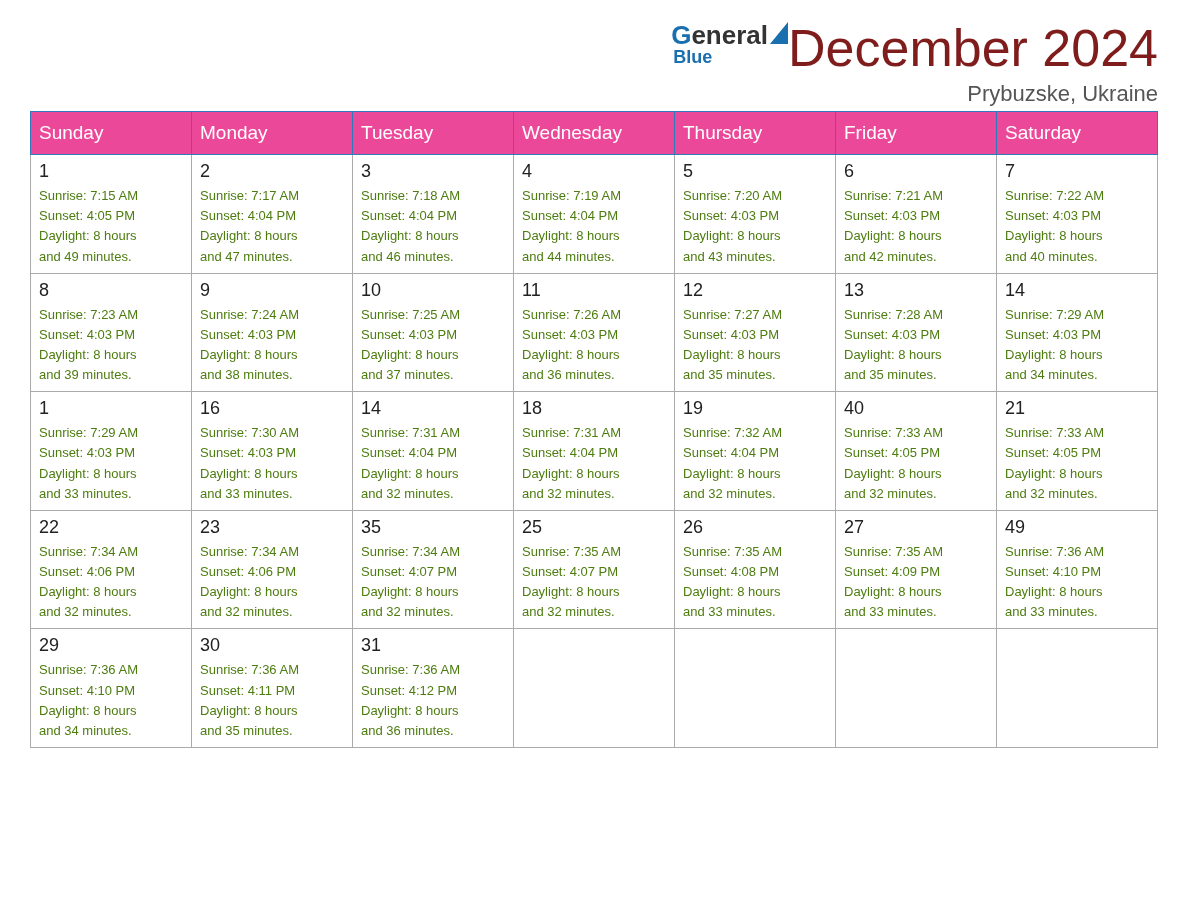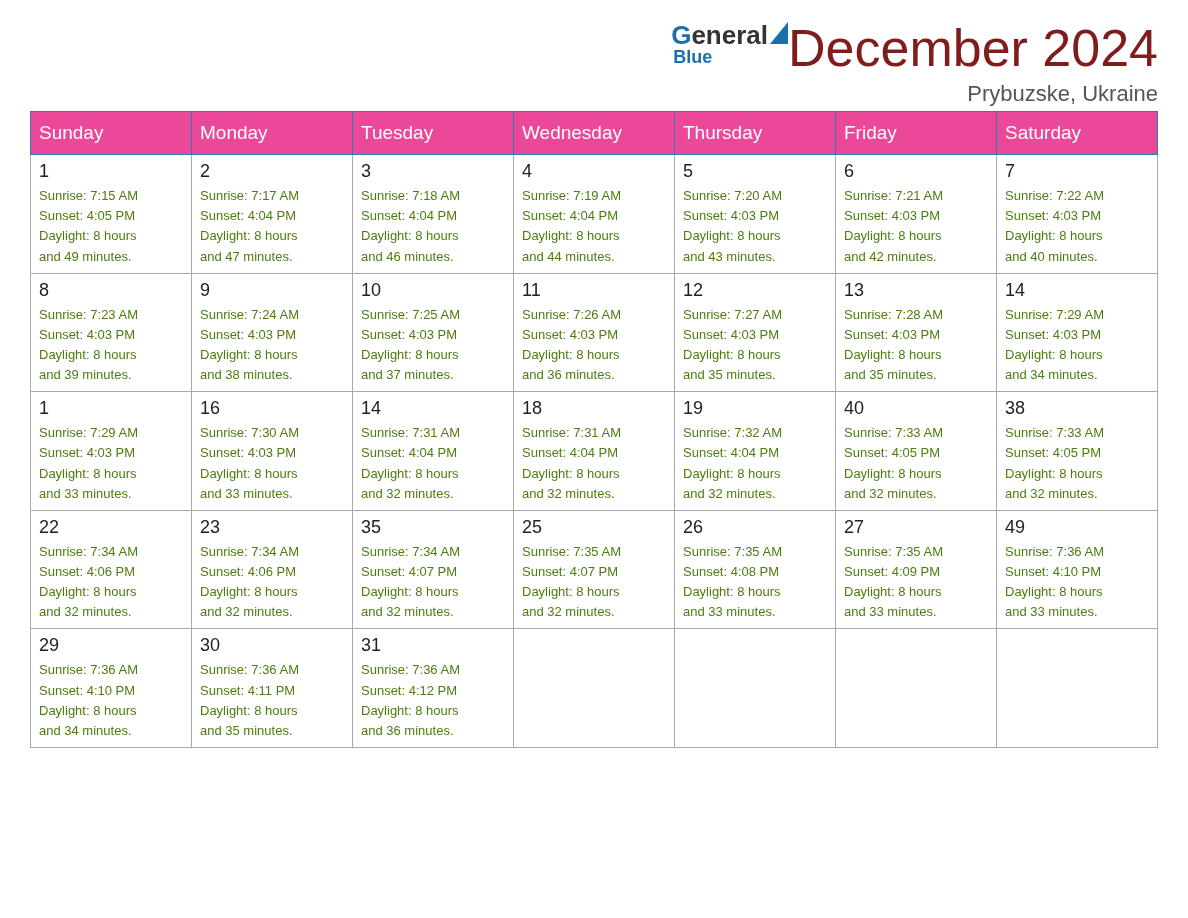--- a/index.html
+++ b/index.html
@@ -210,21 +210,21 @@
         </td>
         <td>
           <span class="day-num">19</span>
           <div class="day-info">Sunrise: 7:32 AM<br>Sunset: 4:04 PM<br>Daylight: 8 hours<br>and 32 minutes.</div>
         </td>
         <td>
           <span class="day-num">40</span>
           <div class="day-info">Sunrise: 7:33 AM<br>Sunset: 4:05 PM<br>Daylight: 8 hours<br>and 32 minutes.</div>
         </td>
         <td>
-          <span class="day-num">38</span>
+          <span class="day-num">21</span>
           <div class="day-info">Sunrise: 7:33 AM<br>Sunset: 4:05 PM<br>Daylight: 8 hours<br>and 32 minutes.</div>
         </td>
       </tr>
       <tr>
         <td>
           <span class="day-num">22</span>
           <div class="day-info">Sunrise: 7:34 AM<br>Sunset: 4:06 PM<br>Daylight: 8 hours<br>and 32 minutes.</div>
         </td>
         <td>
           <span class="day-num">23</span>

